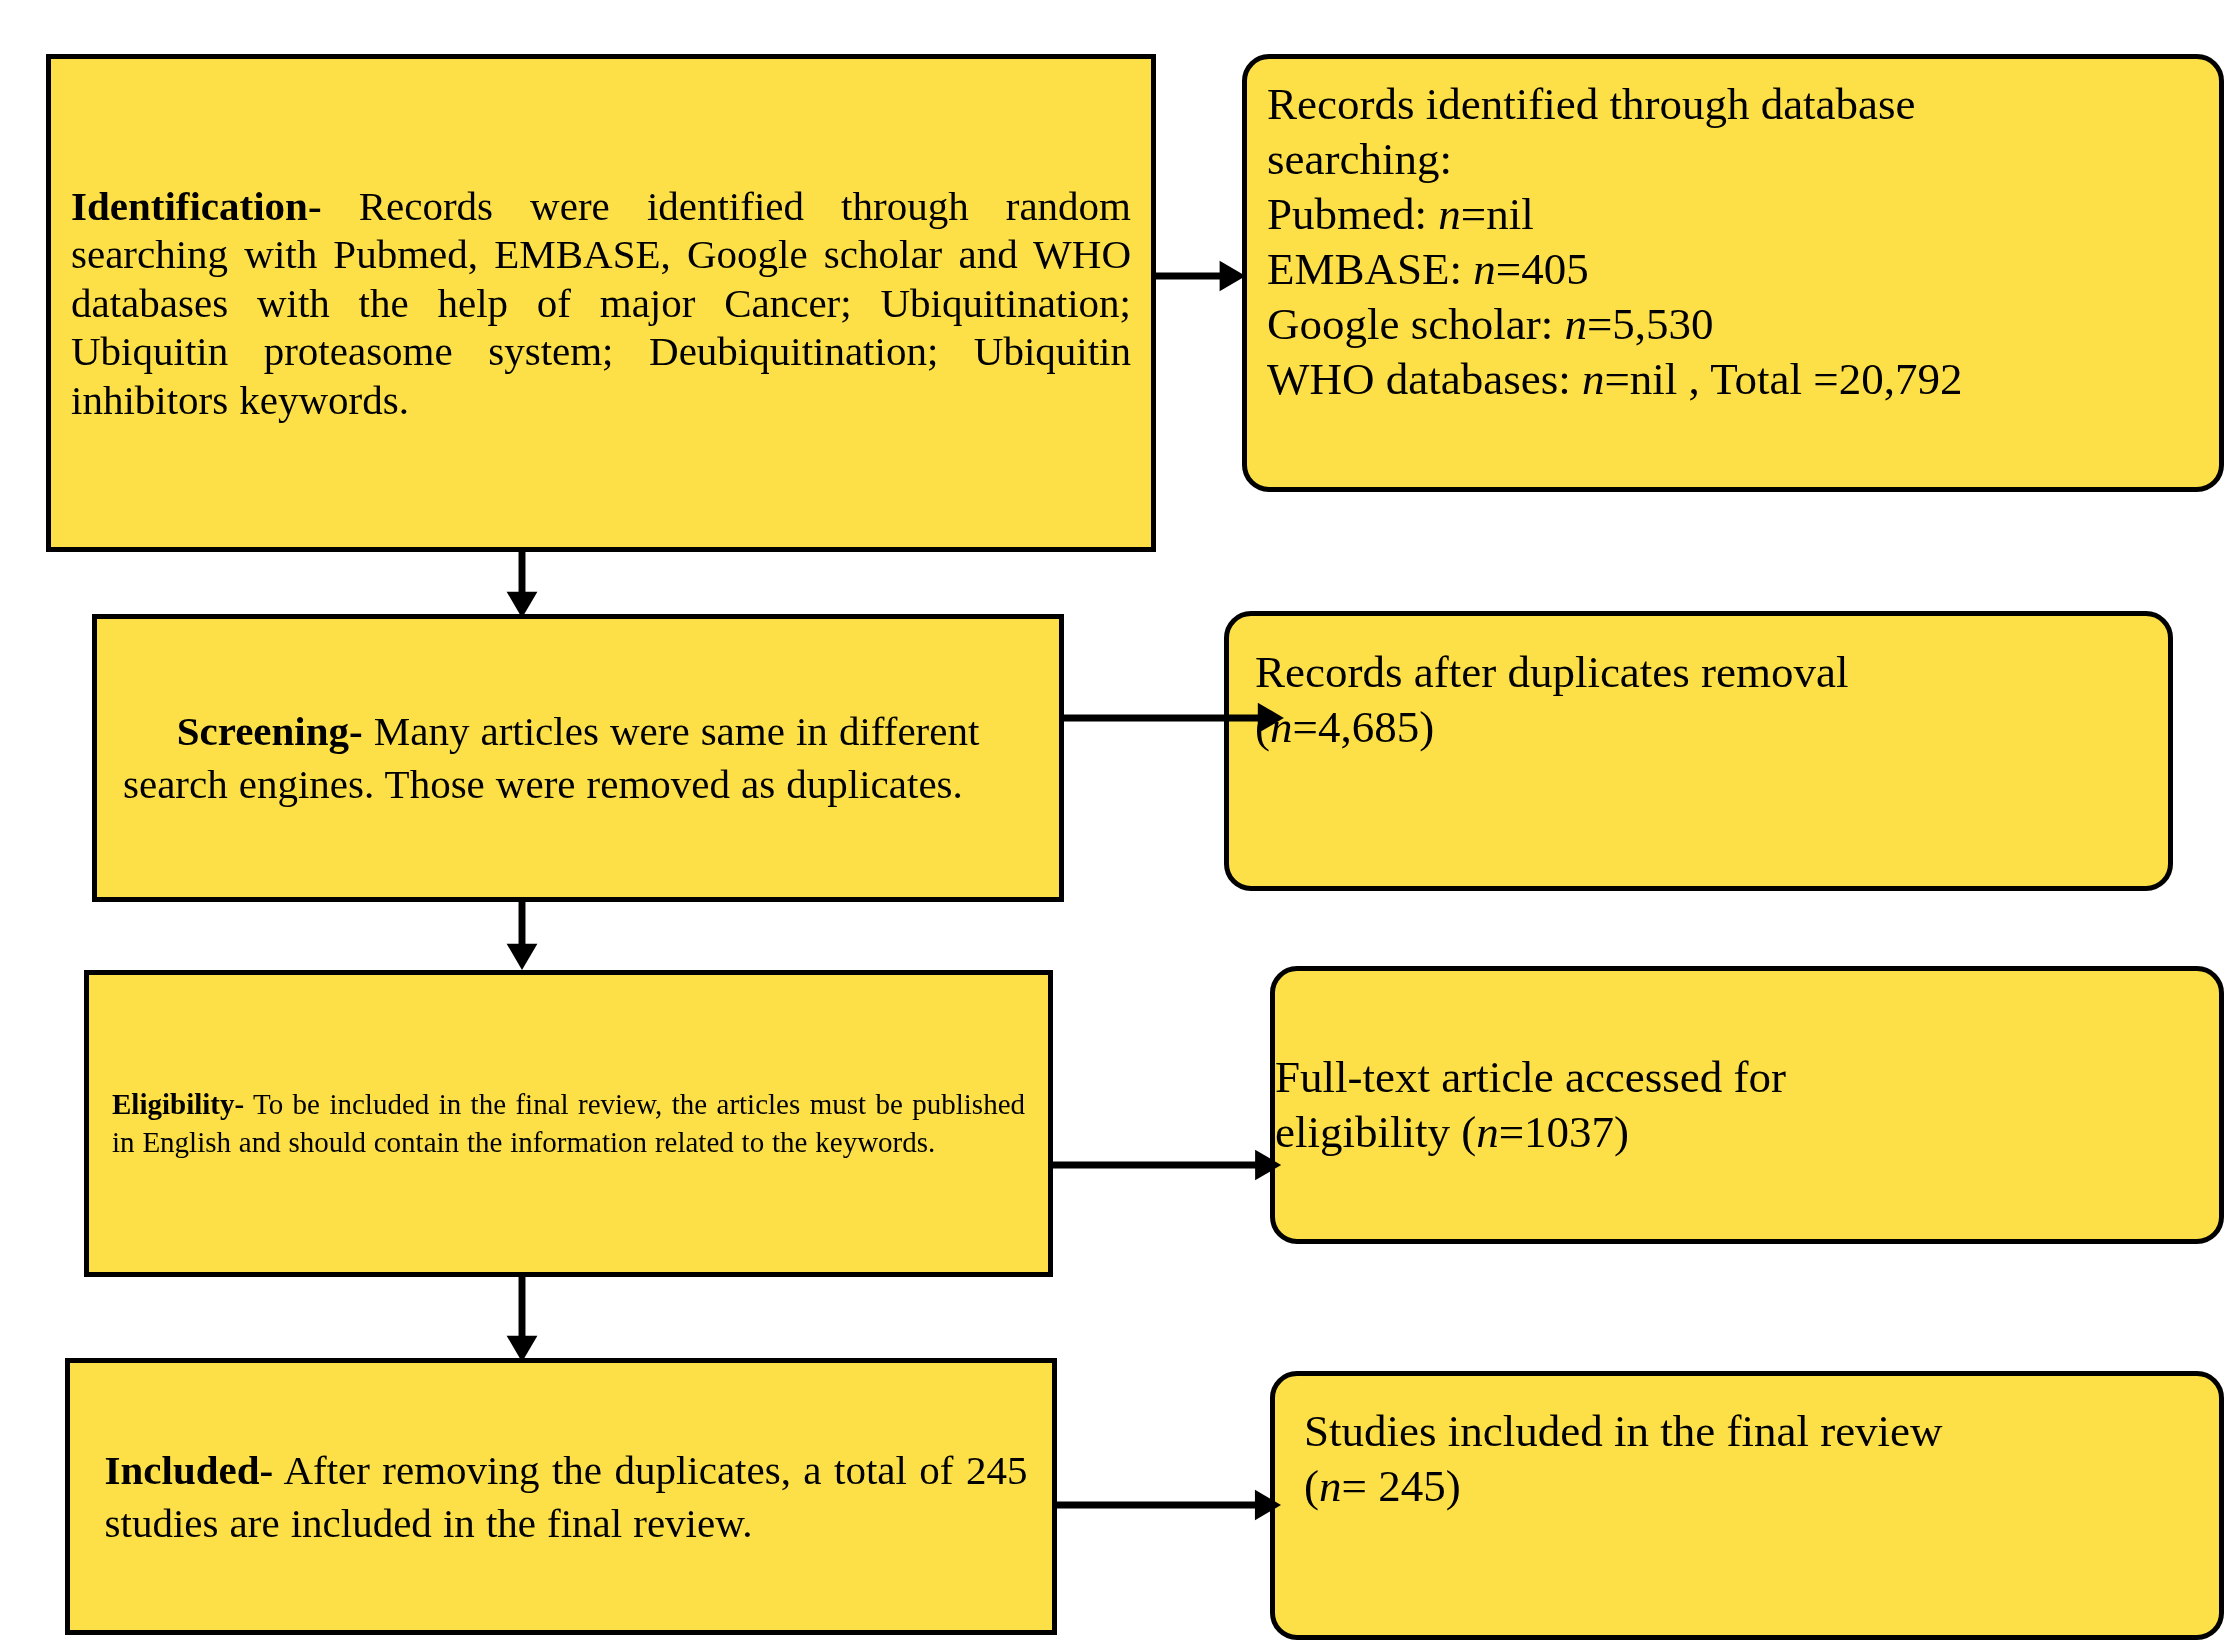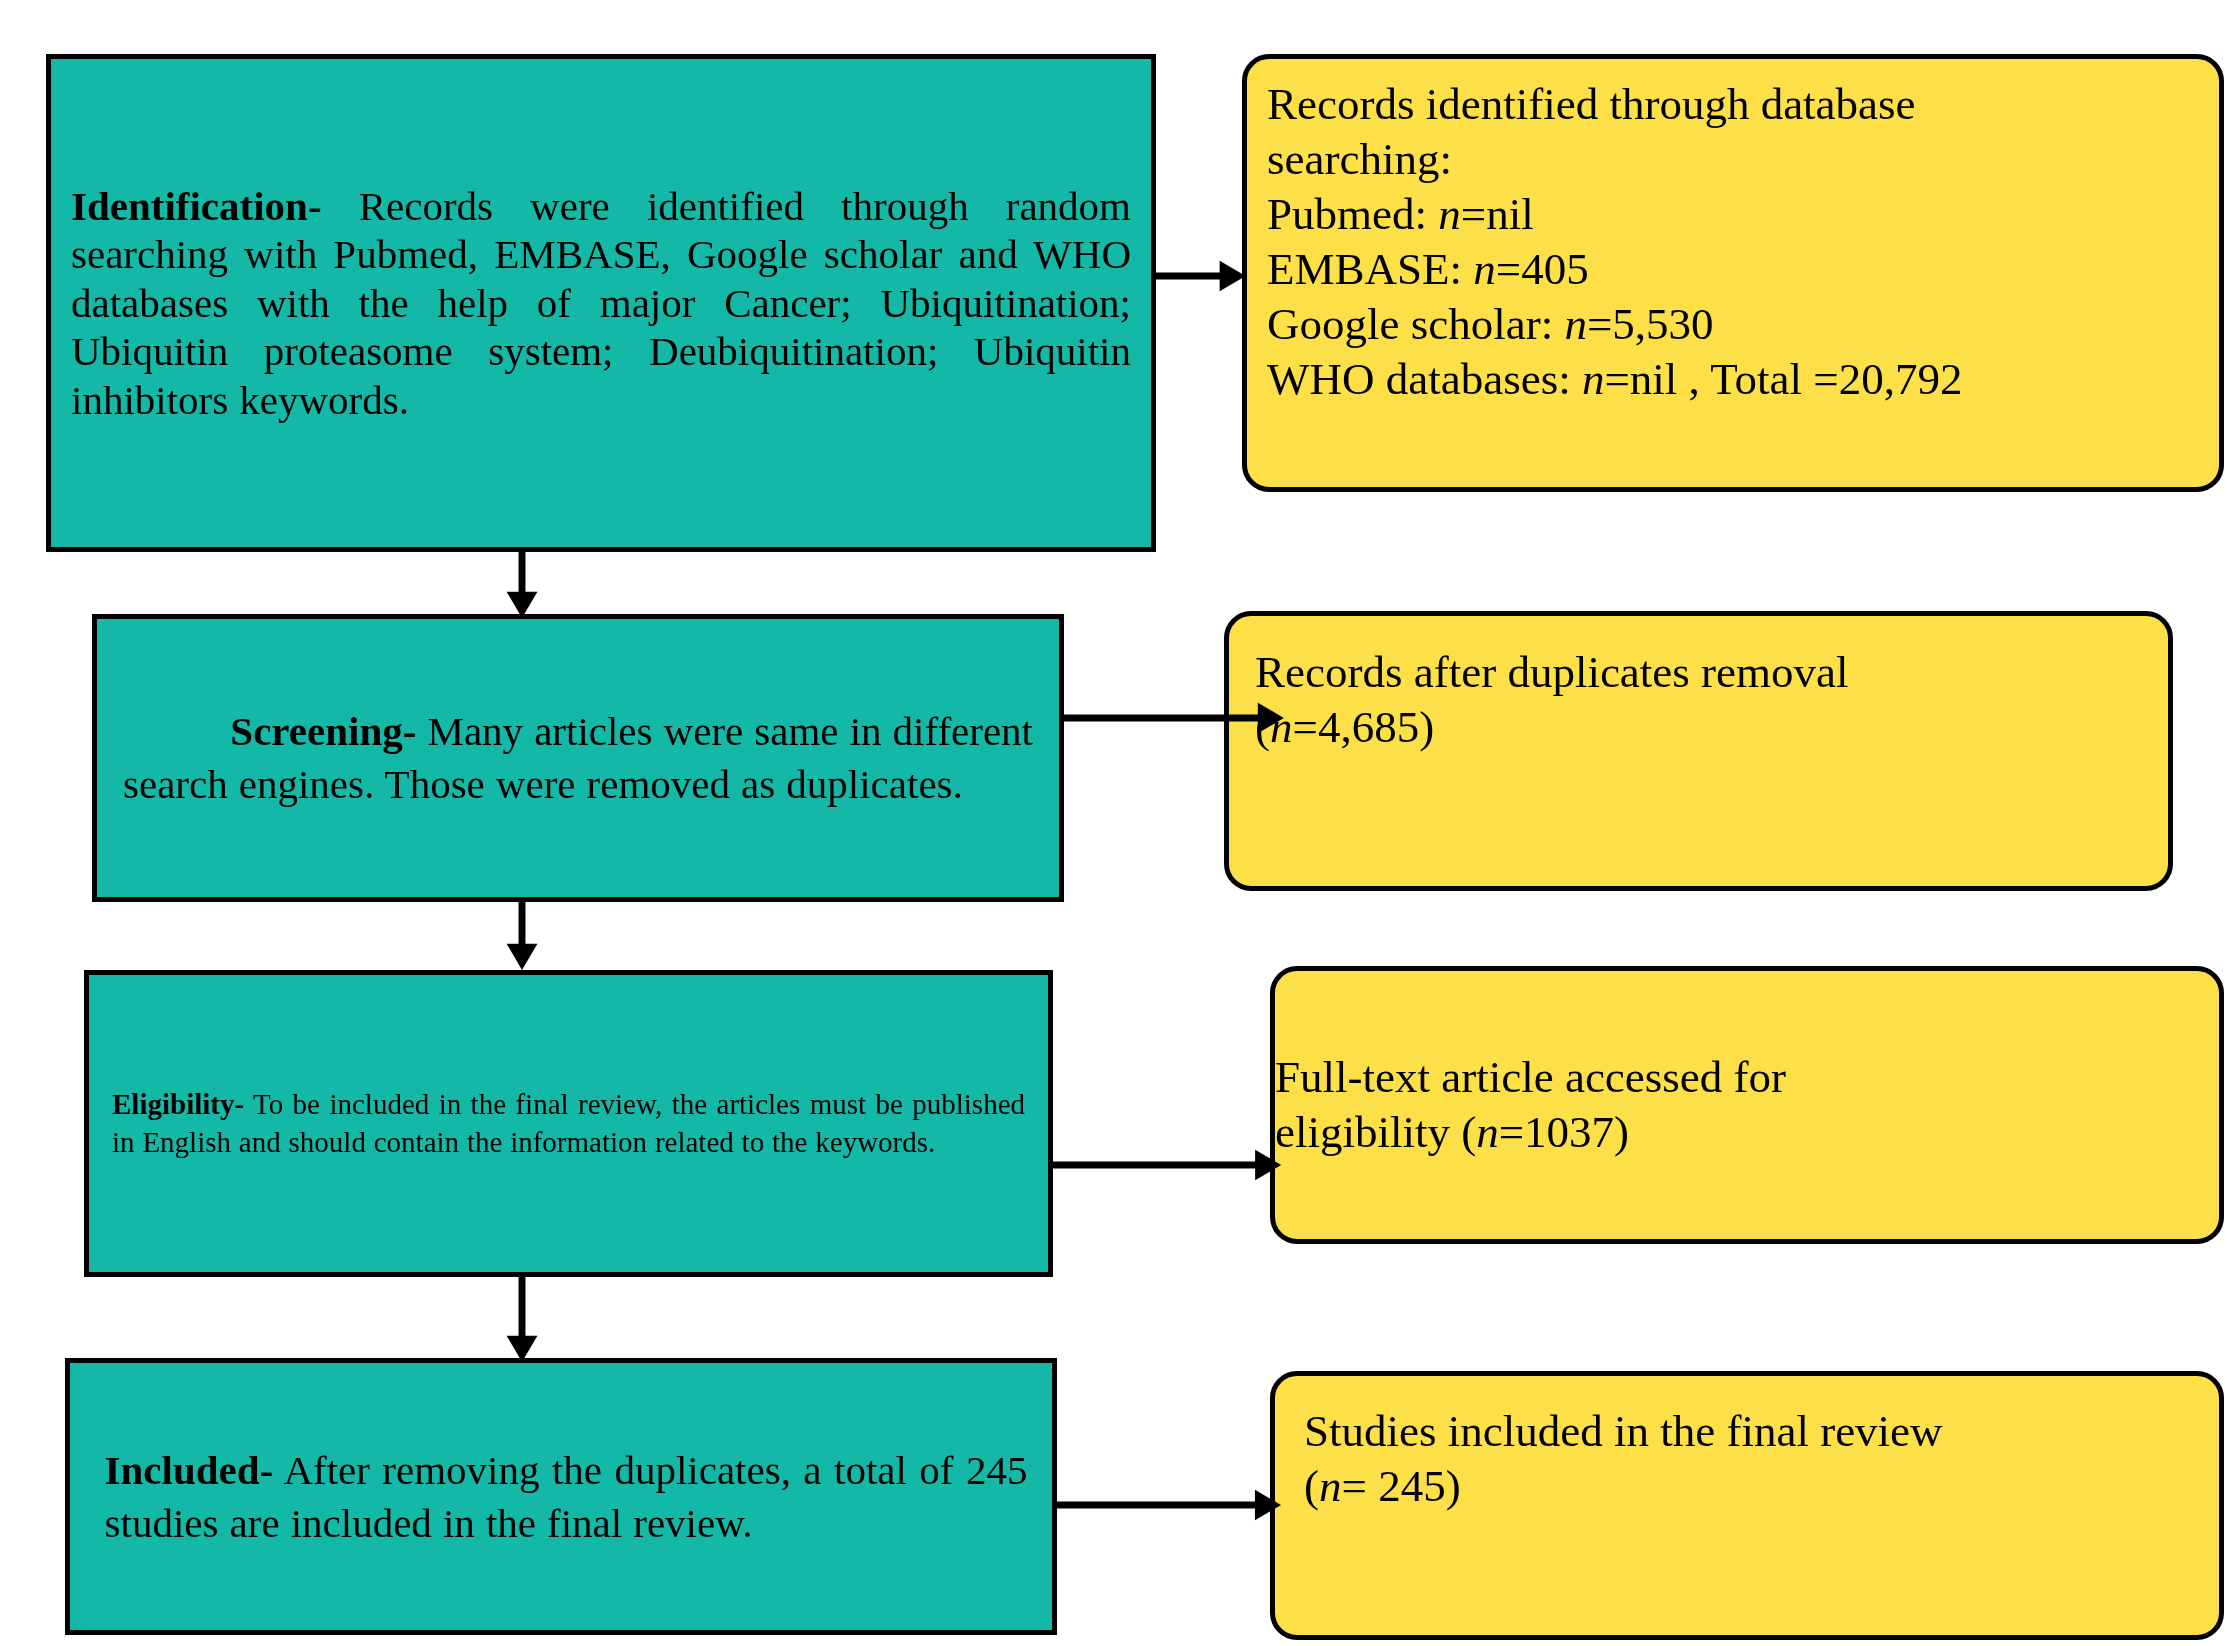--- a/index.html
+++ b/index.html
@@ -16,21 +16,21 @@
     font-family: "Liberation Serif", "DejaVu Serif", serif;
     color: #000000;
     overflow: hidden;
   }
 
   
   .stage-box {
     position: absolute;
     box-sizing: border-box;
     border: 5.4px solid #000000;
-    background: #14b8a6;
+    background: #fde047;
     display: flex;
     align-items: center;
   }
   .stage-box .stage-text {
     width: 100%;
     padding: 0 20px;
     text-align: justify;
     text-align-last: left;
     hyphens: none;
     word-spacing: 0.02em;
@@ -108,21 +108,21 @@
   </div>
 
   <div class="conn" style="left:498px; top:547px; width:48px; height:74px;">
     <svg width="48" height="74" viewBox="0 0 62 96">
       <line x1="31" y1="0" x2="31" y2="66" stroke="#000" stroke-width="9"></line>
       <polygon points="31,92 11,58 51,58" fill="#000"></polygon>
     </svg>
   </div>
 
   <div class="stage-box t-screening" style="left:92px; top:614px; width:972px; height:288px;">
-    <div class="stage-text" style="text-align:right; padding:0 26px;">
+    <div class="stage-text" style="text-align:center; padding:0 26px;">
       <span class="stage-label">Screening-</span><span> Many articles were same in different search engines. Those were removed as duplicates.</span>
     </div>
   </div>
 
   <div class="outcome-box t-outcome" style="left:1224px; top:611px; width:949px; height:280px; padding:29px 17px 0 26px;">
     <div class="outcome-text">
       <div><span>Records after duplicates removal</span></div>
       <div><span>(</span><span class="n-italic">n</span><span>=4,685)</span></div>
     </div>
   </div>

